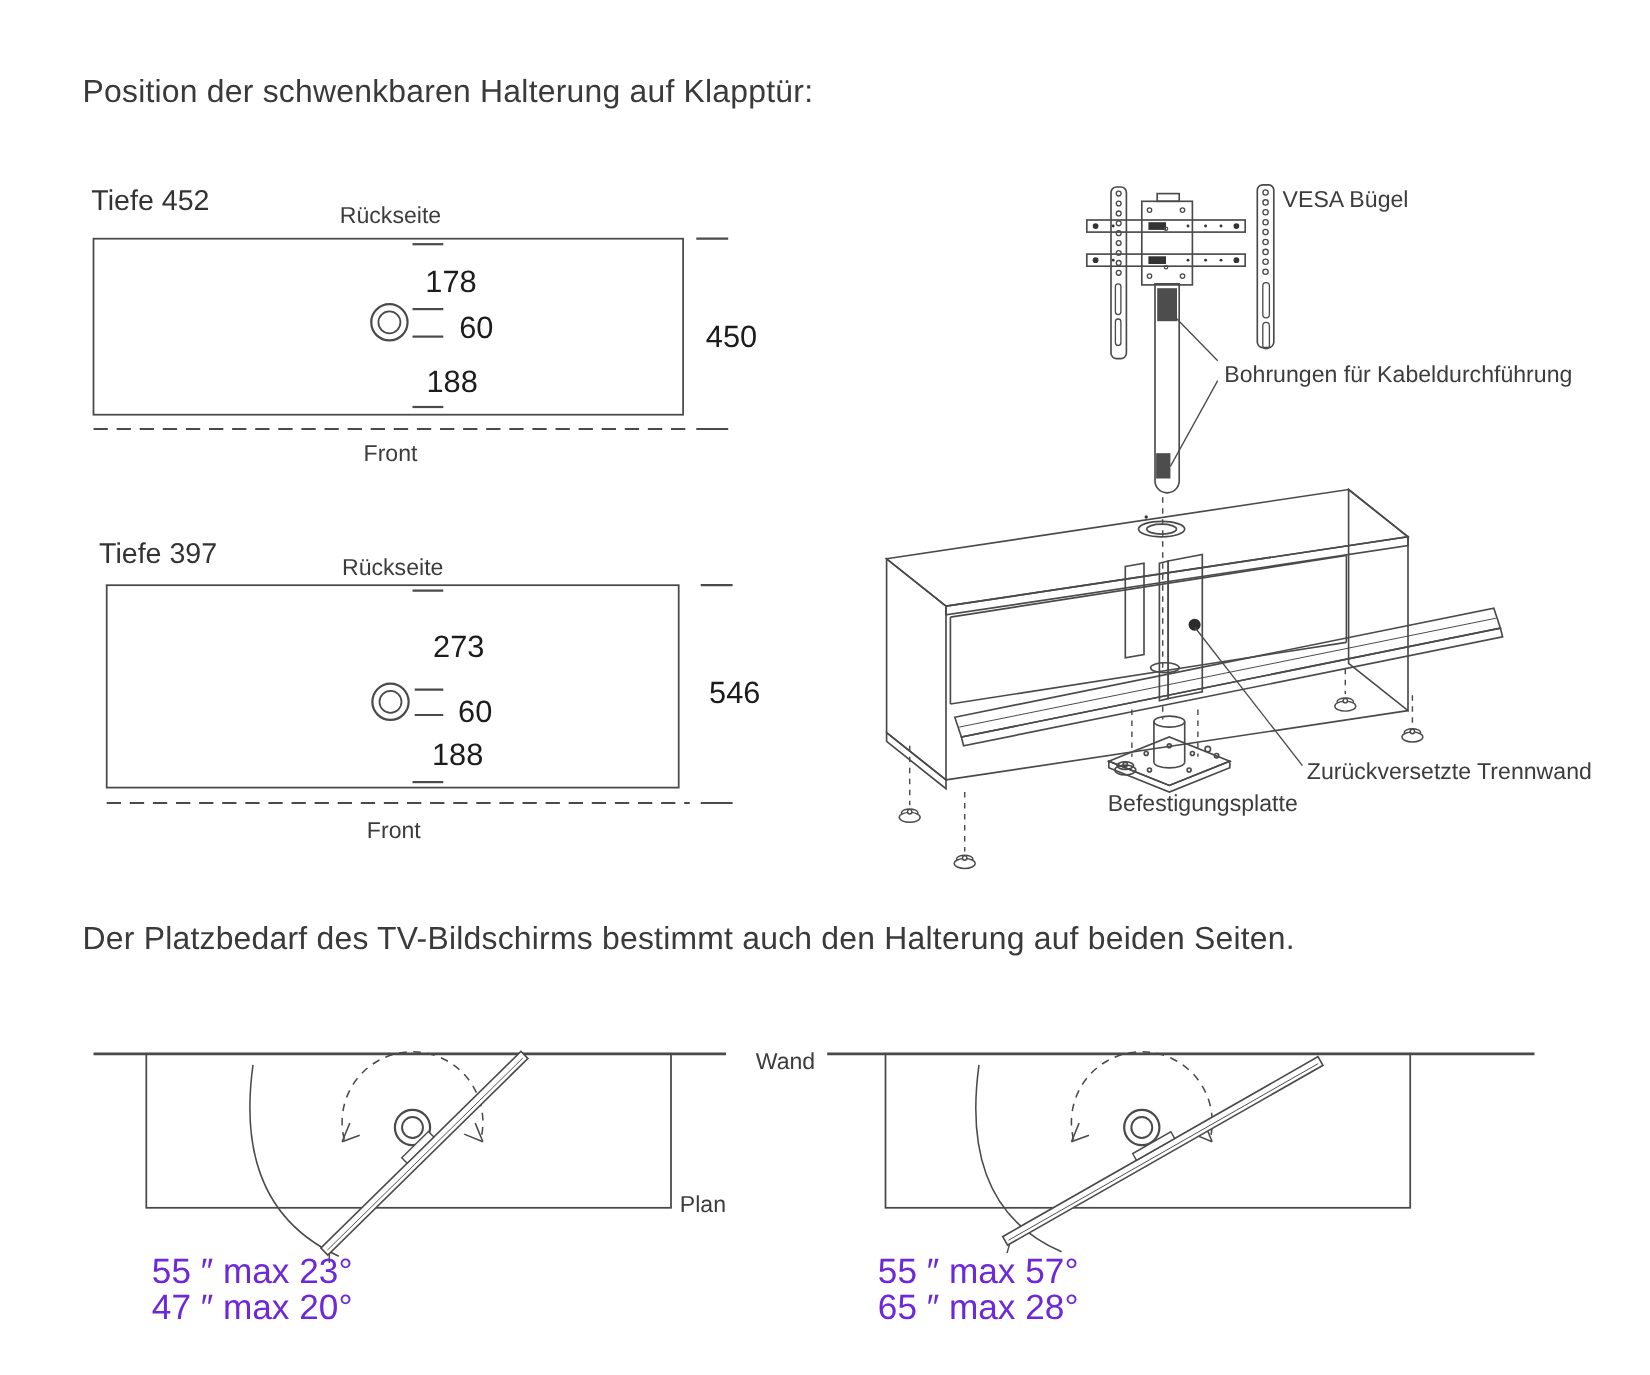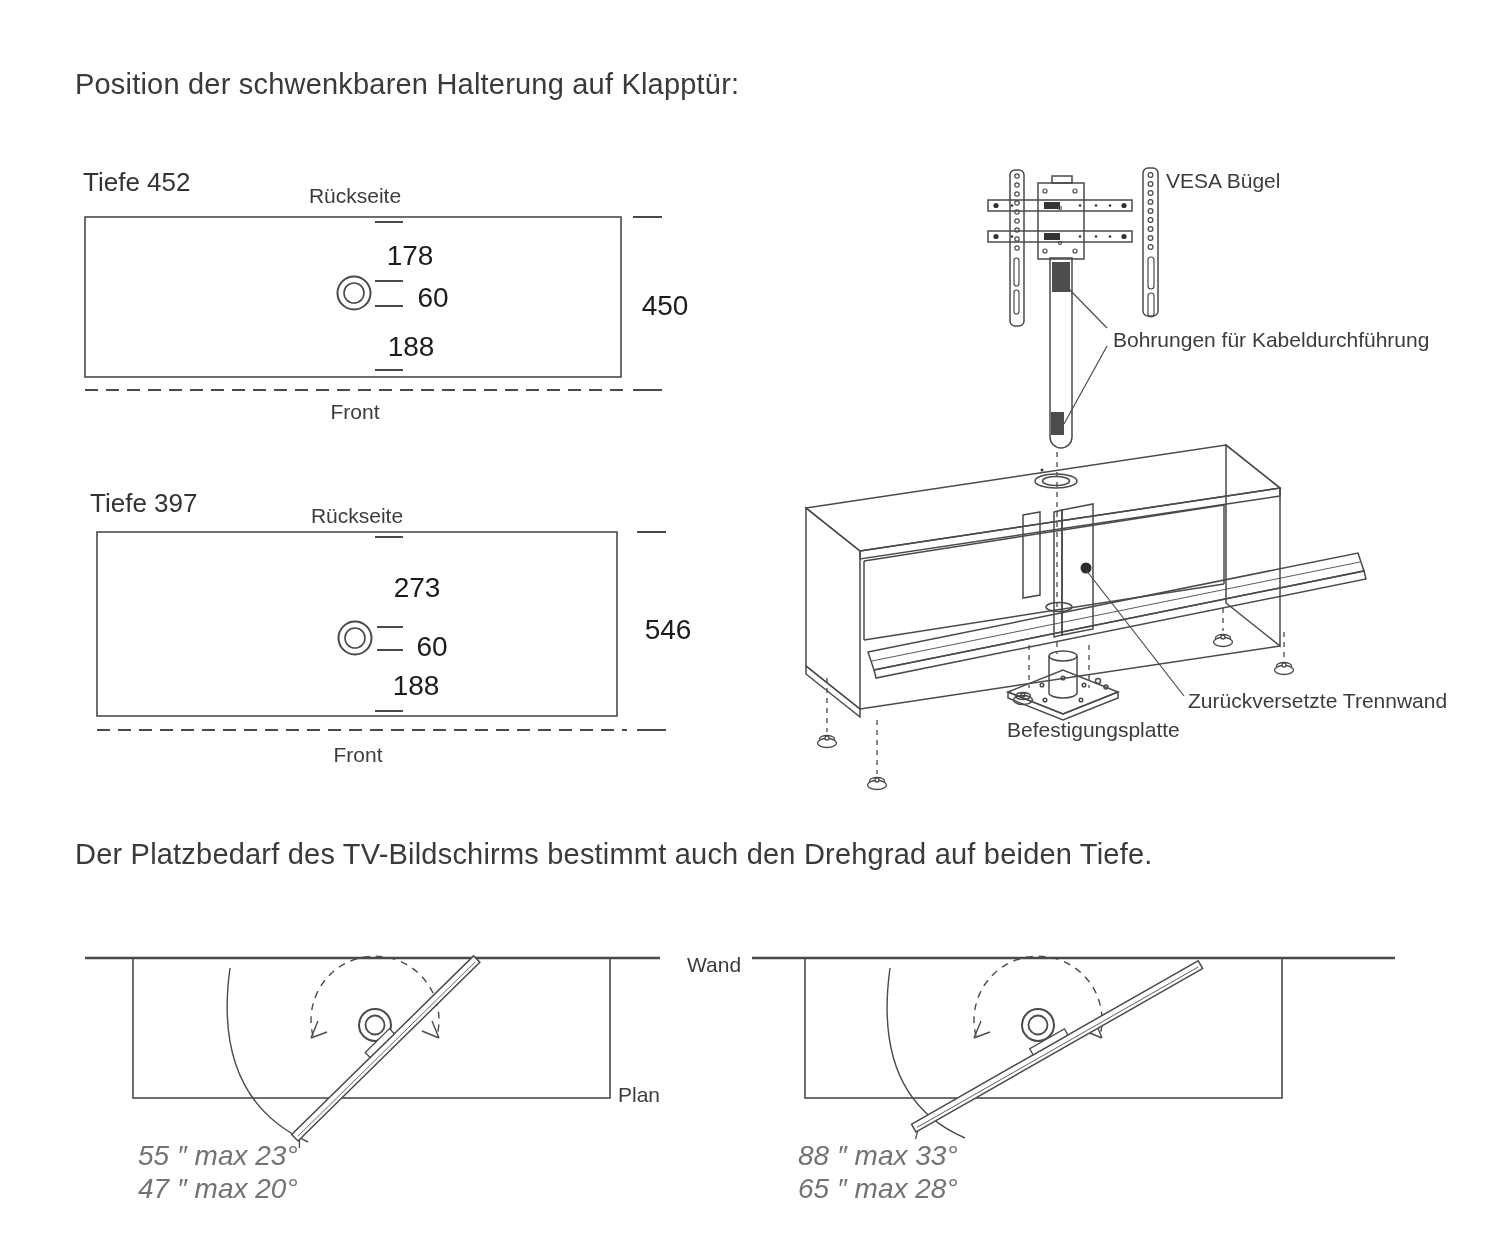--- a/index.html
+++ b/index.html
@@ -8,23 +8,22 @@
     font-family:"Liberation Sans",sans-serif;overflow:hidden;
   }
   .abs{position:absolute;}
   .h1{
     font-size:29px;color:#3a3a3a;letter-spacing:.2px;white-space:nowrap;text-align:right;
   }
   .h2{
     font-size:26px;color:#333;white-space:nowrap;margin-top:21px;
   }
   .spec{
-    font-size:28px;color:#737373;line-height:33px;white-space:nowrap;
+    font-size:32px;color:#6d28d9;line-height:33px;white-space:nowrap;
     font-family:"Liberation Sans",sans-serif;
-    font-style:italic;
   }
   svg{display:block;}
   svg text{font-family:"Liberation Sans",sans-serif;}
   .lbl{font-size:21px;fill:#3c3c3c;}
   .num{font-size:28px;fill:#1c1c1c;}
   .ln{stroke:#4a4a4a;fill:none;}
 </style>
 </head>
 <body>
 
@@ -234,21 +233,21 @@
     <line x1="327" y1="206" x2="284" y2="284"></line>
     <line x1="306" y1="430" x2="404" y2="556"></line>
   </g>
 
   <text class="lbl" x="386" y="48">VESA Bügel</text>
   <text class="lbl" x="333" y="207">Bohrungen für Kabeldurchführung</text>
   <text class="lbl" x="408" y="568">Zurückversetzte Trennwand</text>
   <text class="lbl" x="227" y="597">Befestigungsplatte</text>
 </svg>
 
-<div class="abs h1" style="left:75px;top:838px">Der Platzbedarf des TV-Bildschirms bestimmt auch den Drehgrad auf beiden Tiefe.</div>
+<div class="abs h1" style="left:75px;top:838px">Der Platzbedarf des TV-Bildschirms bestimmt auch den Halterung auf beiden Seiten.</div>
 
 <svg class="abs" style="left:60px;top:930px" width="680" height="300" viewBox="0 0 680 300">
   <g class="ln">
     <line x1="25" y1="28" x2="600" y2="28" stroke-width="2.5"></line>
     <rect x="73" y="28" width="477" height="140" stroke-width="1.6"></rect>
     <path d="M170,38 Q152,168 248,212" stroke-width="1.4"></path>
     <path d="M253,106 A64,64 0 1 1 377,106" stroke-width="1.4" stroke-dasharray="7 6"></path>
     <path d="M251,108 L258,91 M251,108 L267,102" stroke-width="1.4"></path>
     <path d="M379,108 L372,91 M379,108 L362,101" stroke-width="1.4"></path>
     <circle cx="315" cy="95" r="16" stroke-width="2"></circle>
@@ -281,15 +280,15 @@
       <path d="M2,0 L-4,6" stroke-width="1.3"></path>
     </g>
   </g>
 </svg>
 
 <div class="abs spec" style="left:138px;top:1139px">
   <div>55 ″ max 23°</div>
   <div>47 ″ max 20°</div>
 </div>
 <div class="abs spec" style="left:798px;top:1139px">
-  <div>88 ″ max 33°</div>
+  <div>55 ″ max 57°</div>
   <div>65 ″ max 28°</div>
 </div>
 
 </body></html>

